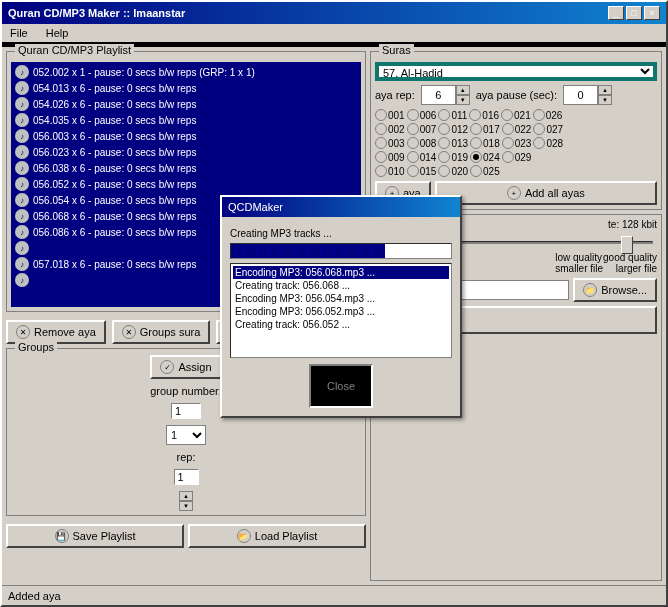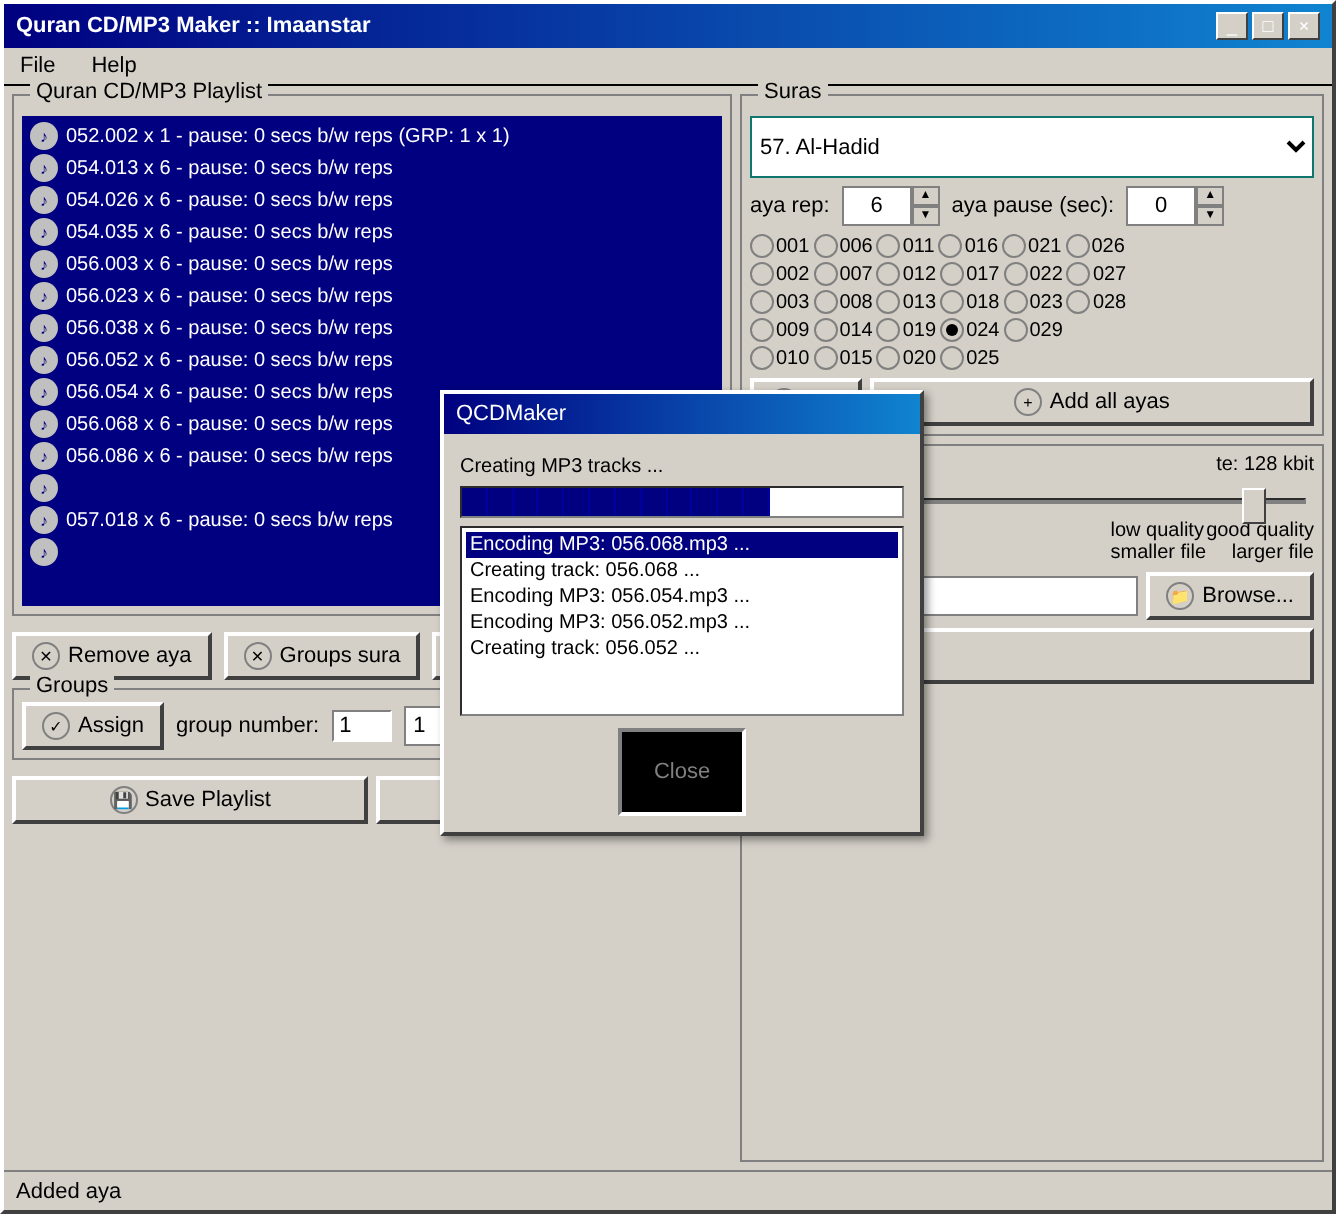--- a/index.html
+++ b/index.html
@@ -42,21 +42,21 @@
       border-bottom-color: #404040;
       font-size: 9px;
       cursor: pointer;
       display: flex; align-items: center; justify-content: center;
     }
     .menu-bar {
       background: #d4d0c8;
       padding: 2px 4px;
       display: flex;
       gap: 10px;
-      border-bottom: 1px solid #000000;
+      border-bottom: 5px solid #000000;
     }
     .menu-item { cursor: pointer; padding: 1px 4px; }
     .main-content {
       display: flex;
       flex: 1;
       padding: 4px;
       gap: 4px;
     }
     .left-panel {
       flex: 0 0 360px;
@@ -136,20 +136,21 @@
       margin-top: 4px;
       flex-wrap: wrap;
     }
     .groups-box {
       border: 1px solid #808080;
       padding: 6px 4px 4px;
       position: relative;
       display: flex;
       align-items: center;
       gap: 6px;
+      flex-direction: column;
     }
     .groups-label {
       position: absolute;
       top: -8px;
       left: 8px;
       background: #d4d0c8;
       padding: 0 3px;
     }
     .bottom-buttons {
       display: flex;
@@ -180,22 +181,22 @@
     }
     .suras-label {
       position: absolute;
       top: -8px;
       left: 8px;
       background: #d4d0c8;
       padding: 0 3px;
     }
     .sura-select {
       width: 100%;
-      height: 31px;
-      border: 1px solid #0f766e;
+      height: 19px;
+      border: 4px solid #0f766e;
       background: white;
       font-size: 11px;
       margin-top: 6px;
     }
     .aya-row {
       display: flex;
       align-items: center;
       gap: 6px;
       margin-top: 4px;
     }

